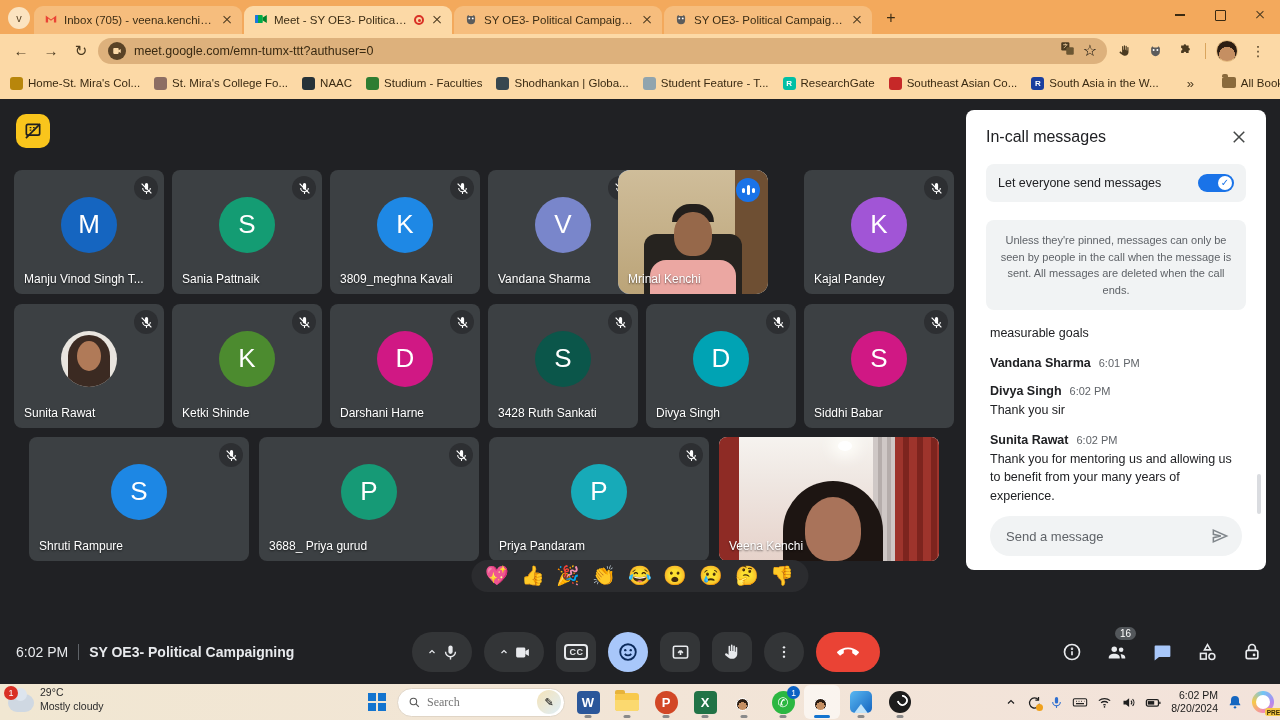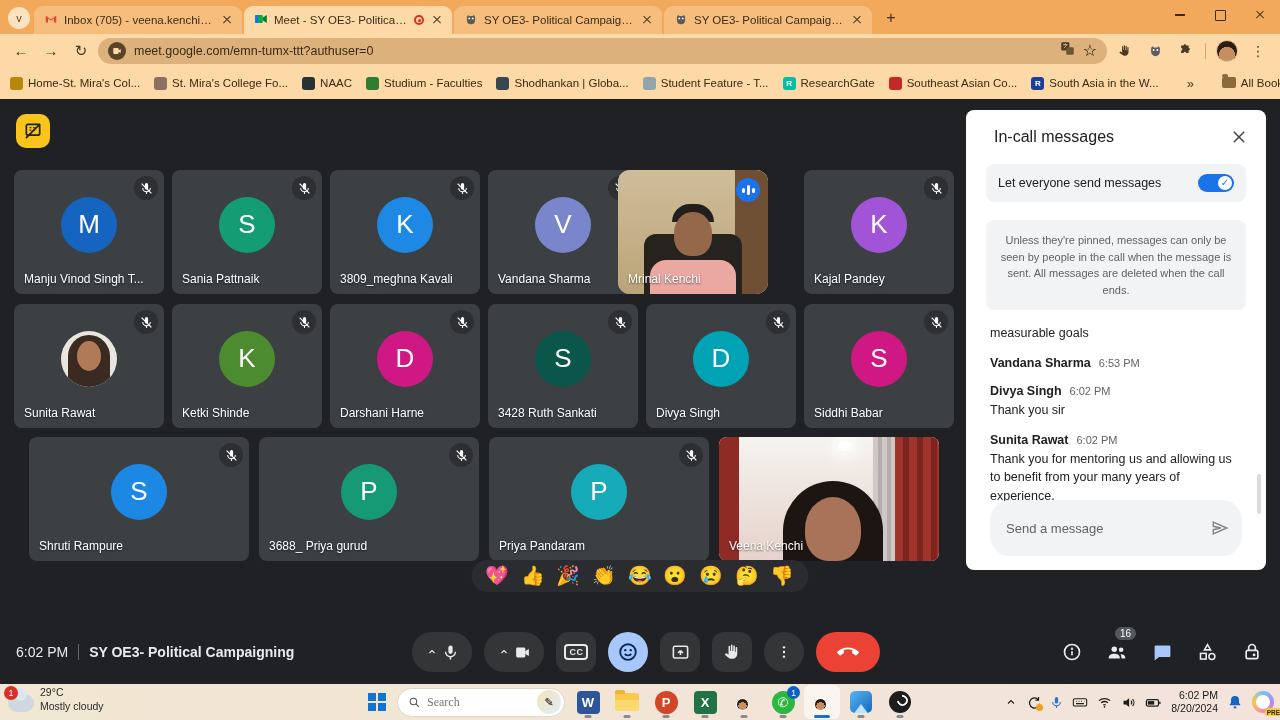--- a/index.html
+++ b/index.html
@@ -94,35 +94,35 @@
   .ctl-round { width:40px; border-radius:50%; }
   .ctl-smile { background:#a8c7fa; }
   .ctl-end { width:64px; border-radius:20px; background:#ea4335; }
   .cc-box { border:2px solid #e8eaed; border-radius:4px; color:#e8eaed; font-size:9px; font-weight:bold; padding:1px 3px; letter-spacing:.5px; }
   .mb-right { margin-left:auto; margin-right:18px; display:flex; align-items:center; gap:24px; }
   .mb-right .mri { position:relative; display:flex; align-items:center; justify-content:center; }
   .badge16 { position:absolute; top:-14px; right:-8px; background:#53575b; color:#fff; font-size:10px; border-radius:8px; padding:1px 5px; }
 
   
   .chat { position:absolute; right:14px; top:110px; width:300px; height:460px; background:#fff; border-radius:8px; color:#202124; }
-  .chat-head { display:flex; align-items:center; justify-content:space-between; padding:18px 18px 10px 28px; }
+  .chat-head { display:flex; align-items:center; justify-content:space-between; padding:18px 18px 10px 20px; }
   .chat-title { font-size:16px; color:#202124; }
   .toggle-row { margin:8px 20px 0; background:#f1f3f4; border-radius:8px; display:flex; align-items:center; justify-content:space-between; padding:10px 12px; }
   .toggle-label { font-size:12.5px; color:#202124; }
   .toggle { width:36px; height:18px; border-radius:10px; background:#1a73e8; position:relative; }
   .toggle .knob { position:absolute; right:2px; top:2px; width:14px; height:14px; background:#fff; border-radius:50%; color:#1a73e8; font-size:10px; line-height:14px; text-align:center; }
   .notice { margin:18px 20px 0; background:#f1f3f4; border-radius:8px; padding:12px 14px; font-size:11px; line-height:1.5; color:#5f6368; text-align:center; }
   .msgs { margin:6px 24px 0; }
   .msg { margin-top:14px; }
   .msg .mh { font-size:12.5px; }
   .msg .sender { font-weight:bold; color:#202124; }
   .msg .time { color:#5f6368; font-size:11px; margin-left:8px; }
   .msg .body { font-size:12.5px; color:#202124; margin-top:3px; line-height:1.45; }
   .chat-scroll { position:absolute; right:5px; top:364px; width:4px; height:40px; background:#dadce0; border-radius:2px; }
-  .chat-input { position:absolute; left:24px; right:24px; bottom:14px; height:56px; background:#f1f3f4; border-radius:20px; display:flex; align-items:center; padding:0 12px 0 16px; }
+  .chat-input { position:absolute; left:24px; right:24px; bottom:14px; height:40px; background:#f1f3f4; border-radius:20px; display:flex; align-items:center; padding:0 12px 0 16px; }
   .chat-input input { flex:1; border:none; background:transparent; outline:none; font-size:13px; color:#202124; font-family:"Liberation Sans",sans-serif; }
   .chat-input input::placeholder { color:#5f6368; }
 
   
   .taskbar { position:absolute; top:684px; left:0; right:0; height:36px; background:linear-gradient(90deg,#f1e7d2,#f3e3db); }
   .weather { position:absolute; left:8px; top:2px; display:flex; align-items:center; gap:6px; }
   .w-cloud { position:relative; width:26px; height:18px; background:#cfd8e2; border-radius:9px; margin-top:6px; }
   .w-cloud::before { content:""; position:absolute; top:-6px; left:6px; width:13px; height:13px; background:#dde5ee; border-radius:50%; }
   .w-badge { position:absolute; top:-8px; left:-4px; min-width:14px; height:14px; background:#d93025; border-radius:7px; color:#fff; font-size:9px; display:flex; align-items:center; justify-content:center; padding:0 3px; }
   .w-text { font-size:10.5px; color:#2b2b2b; line-height:1.3; }
@@ -636,21 +636,21 @@
     <div class="toggle">
         <span class="knob">✓</span>
       </div>
   </div>
   <div class="notice">Unless they're pinned, messages can only be seen by people in the call when the message is sent. All messages are deleted when the call ends.</div>
   <div class="msgs">
       <div class="msg">
         <div class="body">measurable goals</div>
       </div>
       <div class="msg">
-        <div class="mh"><span class="sender">Vandana Sharma</span><span class="time">6:53 PM</span></div>
+        <div class="mh"><span class="sender">Vandana Sharma</span><span class="time">6:01 PM</span></div>
       </div>
       <div class="msg">
         <div class="mh"><span class="sender">Divya Singh</span><span class="time">6:02 PM</span></div>
         <div class="body">Thank you sir</div>
       </div>
       <div class="msg">
         <div class="mh"><span class="sender">Sunita Rawat</span><span class="time">6:02 PM</span></div>
         <div class="body">Thank you for mentoring us and allowing us to benefit from your many years of experience.</div>
       </div>
     </div>

